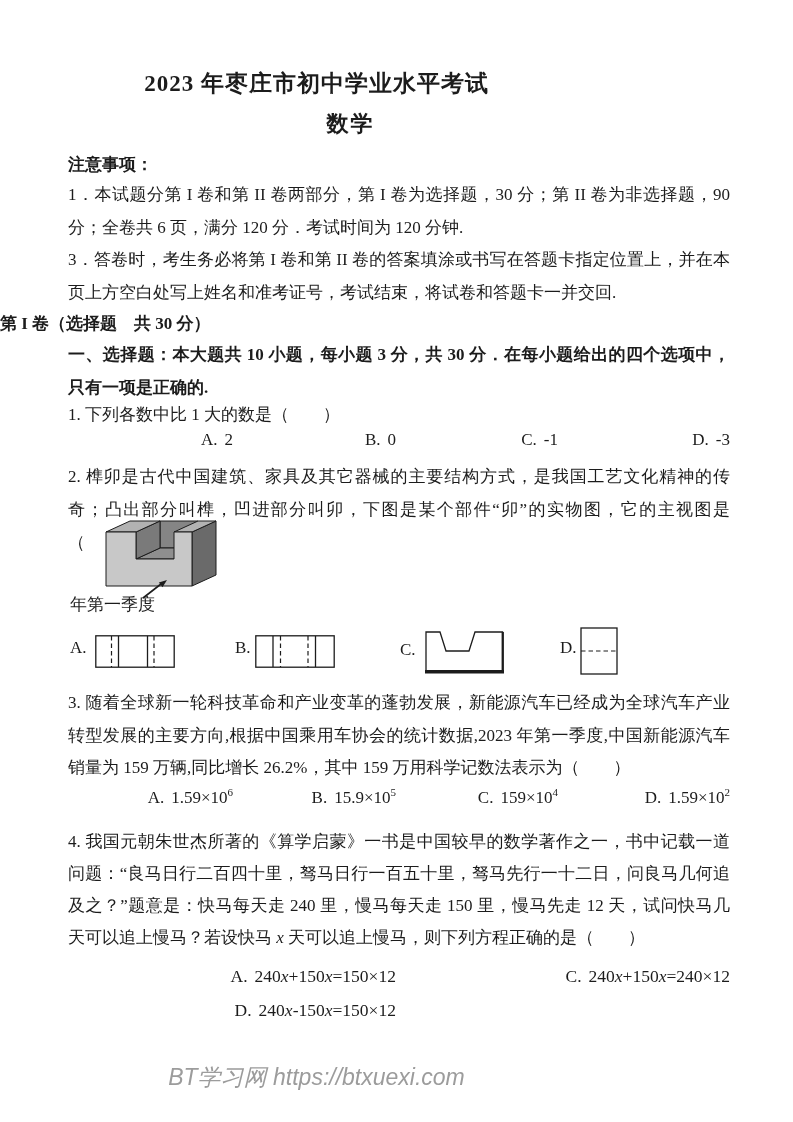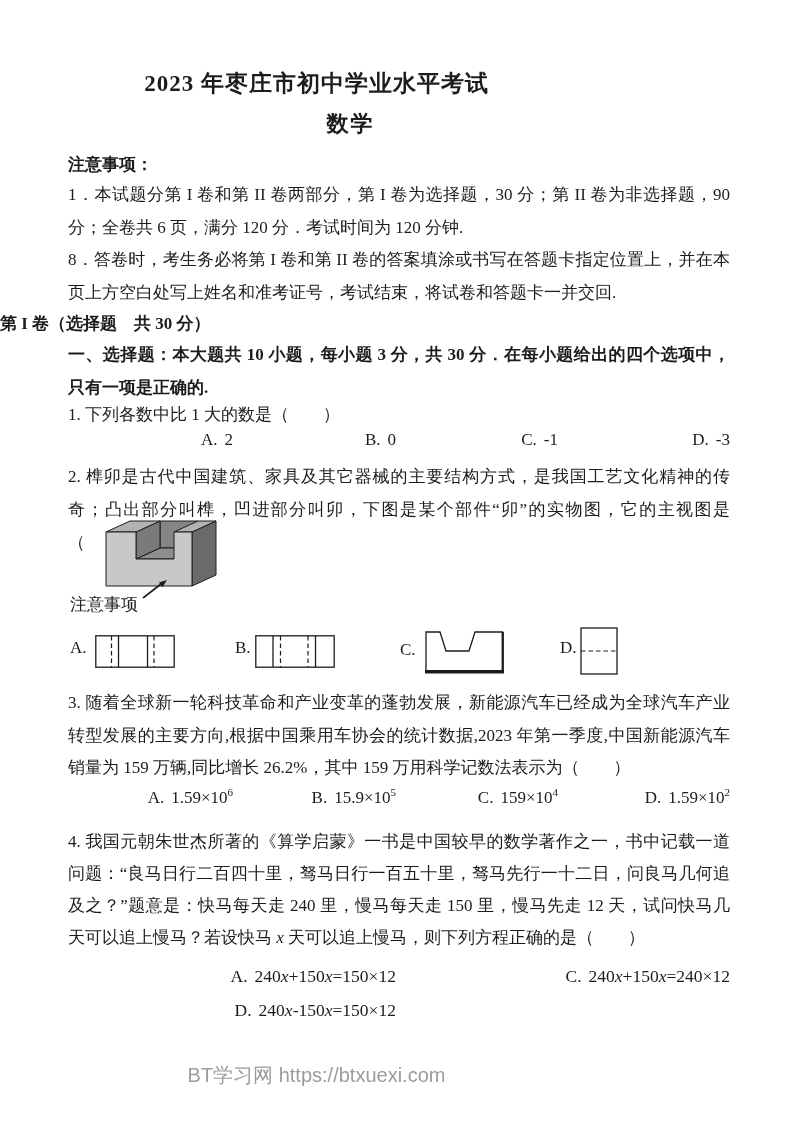--- a/index.html
+++ b/index.html
@@ -28,35 +28,35 @@
   .opts4{display:grid;grid-template-columns:165px 163px 162px 1fr;font-size:17px;}
   .opts2{display:grid;grid-template-columns:328px 1fr;row-gap:2px;font-size:17.5px;line-height:32px;}
   .opt{padding-left:4px;white-space:nowrap;text-align:right;}
   .opt .lab{margin-right:7px;}
   sup{font-size:11px;line-height:0;}
   .math i{font-family:"Liberation Serif",serif;}
   .figwrap{height:104px;}
   .viewlabel{font-size:17px;}
   .q2figs{height:58px;}
   .q2lab{font-size:17px;}
-  .footer{font-family:"Liberation Sans","DejaVu Sans",sans-serif;font-size:20px;color:var(--footer_text);}
+  .footer{font-family:"Liberation Sans","DejaVu Sans",sans-serif;font-size:23px;color:var(--footer_text);font-style:italic;}
   svg .outline{fill:#ffffff;stroke:#1c1c1c;stroke-width:1.3;}
   svg .sline{stroke:#1c1c1c;stroke-width:1.3;}
   svg .dline{stroke:#1c1c1c;stroke-width:1.2;stroke-dasharray:4.5,3;}
   svg .edge{stroke:#1c1c1c;stroke-width:1;}
 </style>
 </head>
 <body>
 
 <div class="abs center title" style="top:68px">2023 年枣庄市初中学业水平考试</div>
 <div class="abs center subject" style="top:109px">数学</div>
 
 <div class="abs col para bold" style="top:149px">注意事项：</div>
 <p class="abs col para" style="top:179px">1．本试题分第 I 卷和第 II 卷两部分，第 I 卷为选择题，30 分；第 II 卷为非选择题，90 分；全卷共 6 页，满分 120 分．考试时间为 120 分钟.</p>
-<p class="abs col para" style="top:244px">8．答卷时，考生务必将第 I 卷和第 II 卷的答案填涂或书写在答题卡指定位置上，并在本页上方空白处写上姓名和准考证号，考试结束，将试卷和答题卡一并交回.</p>
+<p class="abs col para" style="top:244px">3．答卷时，考生务必将第 I 卷和第 II 卷的答案填涂或书写在答题卡指定位置上，并在本页上方空白处写上姓名和准考证号，考试结束，将试卷和答题卡一并交回.</p>
 
 <div class="abs center para bold" style="top:308px">第 I 卷（选择题　共 30 分）</div>
 <p class="abs col para bold" style="top:339px">一、选择题：本大题共 10 小题，每小题 3 分，共 30 分．在每小题给出的四个选项中，只有一项是正确的.</p>
 
 <p class="abs col para" style="top:399px">1. 下列各数中比 1 大的数是（　　）</p>
 <div class="abs col opts4" style="top:430px">
   <div class="opt"><span class="lab">A.</span><span>2</span></div>
   <div class="opt"><span class="lab">B.</span><span>0</span></div>
   <div class="opt"><span class="lab">C.</span><span>-1</span></div>
   <div class="opt"><span class="lab">D.</span><span>-3</span></div>
@@ -78,21 +78,21 @@
     <polygon class="edge" points="4,13 34,13 58,2 28,2" style="fill:var(--figure_top)"></polygon>
 
     <polygon class="edge" points="72,13 90,13 114,2 96,2" style="fill:var(--figure_top)"></polygon>
 
     <path class="edge" d="M4,13 H34 V40 H72 V13 H90 V67 H4 Z" style="fill:var(--figure_front)"></path>
   </svg>
   <svg class="abs" style="left:72px;top:58px" width="34" height="24" viewBox="0 0 34 24">
     <line x1="3" y1="21" x2="21" y2="7" stroke="#1c1c1c" stroke-width="1.6"></line>
     <polygon points="27,3 22.5,10.3 18.9,5.5" fill="#1c1c1c"></polygon>
   </svg>
-  <div class="abs viewlabel" style="left:2px;top:74px">注意事项</div>
+  <div class="abs viewlabel" style="left:2px;top:74px">年第一季度</div>
 </div>
 
 <div class="abs col q2figs" style="top:626px">
   <span class="abs q2lab" style="left:2px;top:12px">A.</span>
   <svg class="abs" style="left:27px;top:9px" width="80" height="33" viewBox="0 0 80 33">
     <rect class="outline" x="0.8" y="0.8" width="78.4" height="31.4"></rect>
     <line class="dline" x1="16.5" y1="1" x2="16.5" y2="32"></line>
     <line class="sline" x1="23.5" y1="1" x2="23.5" y2="32"></line>
     <line class="sline" x1="52.5" y1="1" x2="52.5" y2="32"></line>
     <line class="dline" x1="59" y1="1" x2="59" y2="32"></line>

